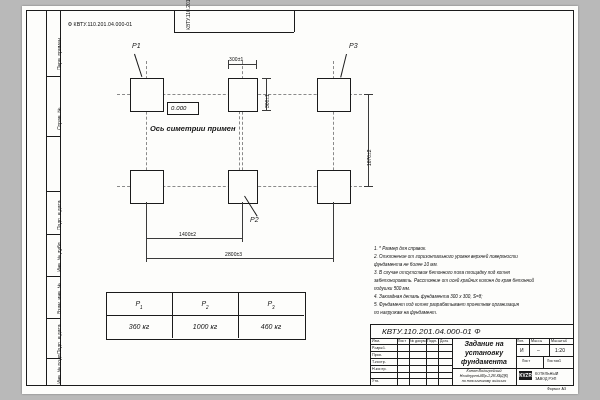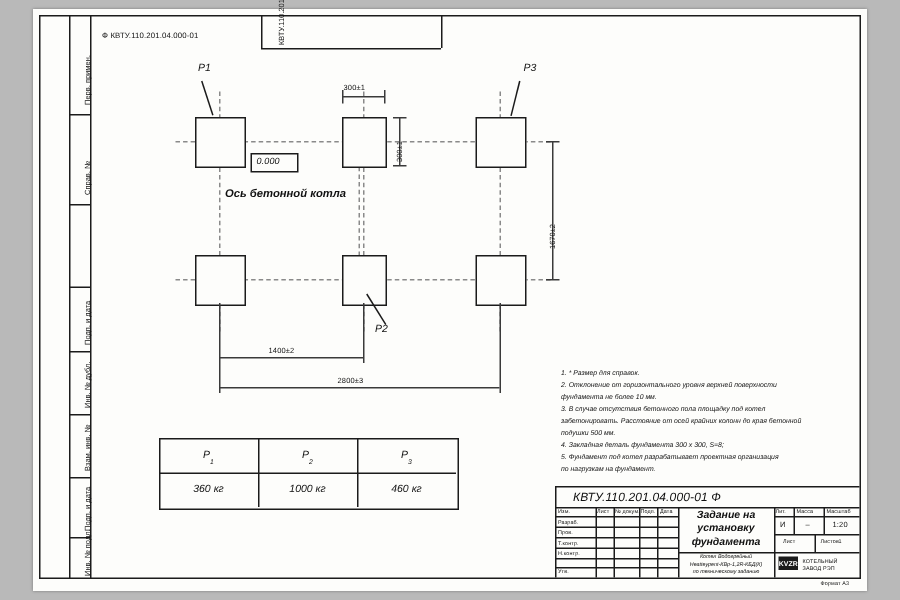--- a/index.html
+++ b/index.html
@@ -78,21 +78,21 @@
 
     <div class="ln" style="left:324px;top:48px;width:1px;height:24px;transform:rotate(14deg);transform-origin:top;"></div>
     <div class="lbl" style="left:327px;top:36px;">Р3</div>
 
     <div class="ln" style="left:222px;top:190px;width:1px;height:24px;transform:rotate(-32deg);transform-origin:top;"></div>
     <div class="lbl" style="left:228px;top:210px;">Р2</div>
 
     <div class="box" style="left:145px;top:96px;width:30px;height:11px;"></div>
     <div class="txt" style="left:149px;top:99px;font-size:6px;font-style:italic;">0.000</div>
 
-    <div class="lbl" style="left:128px;top:118px;font-size:7.5px;font-weight:bold;">Ось бетонной котла</div>
+    <div class="lbl" style="left:128px;top:118px;font-size:7.5px;font-weight:bold;">Ось симетрии примен</div>
 
     <div class="dim" style="left:206px;top:58px;width:28px;height:1px;"></div>
     <div class="dim" style="left:206px;top:54px;width:1px;height:9px;"></div>
     <div class="dim" style="left:234px;top:54px;width:1px;height:9px;"></div>
     <div class="txt" style="left:207px;top:50px;">300±1</div>
 
     <div class="dim" style="left:244px;top:72px;width:1px;height:32px;"></div>
     <div class="dim" style="left:240px;top:72px;width:9px;height:1px;"></div>
     <div class="dim" style="left:240px;top:104px;width:9px;height:1px;"></div>
     <div class="vtxt" style="left:242px;top:102px;">300±1</div>

